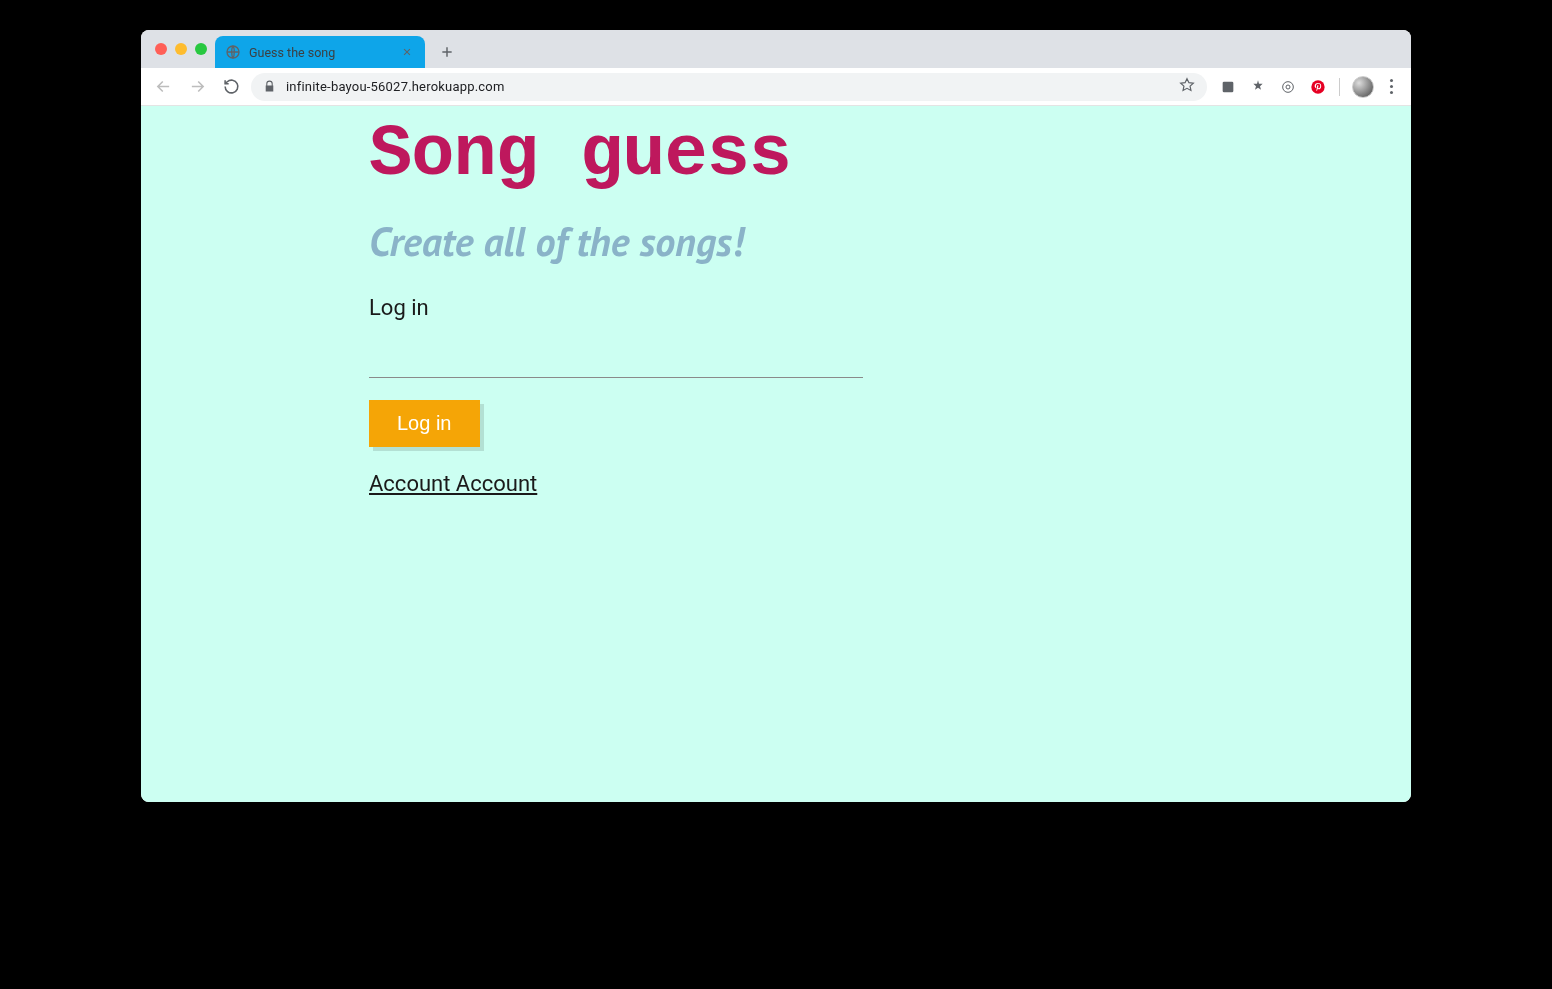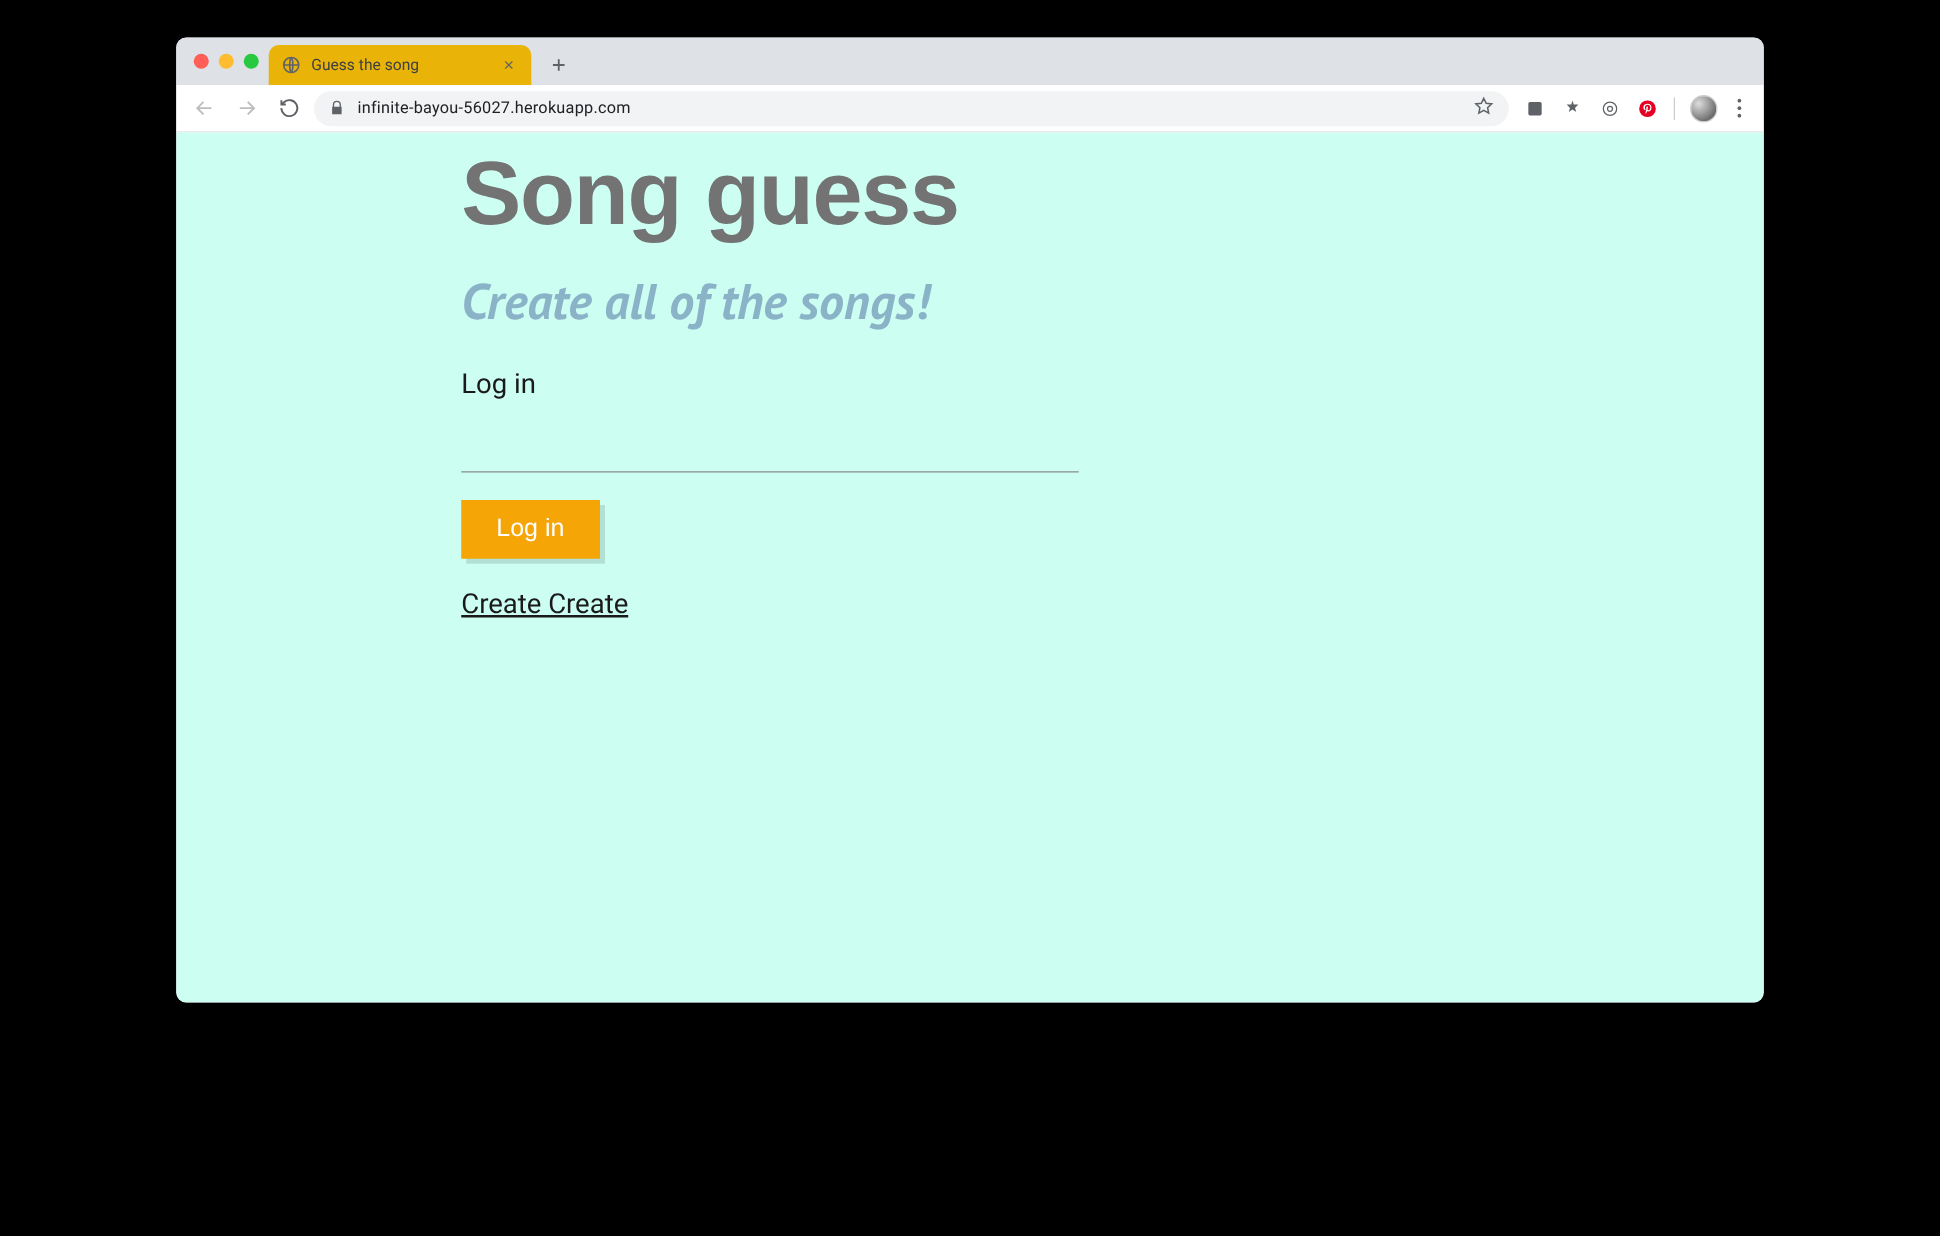--- a/index.html
+++ b/index.html
@@ -59,21 +59,21 @@
     .light.green { background: #28c840; }
 
     .tabs {
       display: flex;
       align-items: flex-end;
       margin-left: 66px;
       height: 100%;
     }
 
     .tab {
-      background: #eab308;
+      background: #0ea5e9;
       height: 32px;
       width: 210px;
       border-radius: 8px 8px 0 0;
       display: flex;
       align-items: center;
       padding: 0 10px;
       gap: 8px;
       font-size: 12.5px;
       color: #3c4043;
       position: relative;
@@ -220,24 +220,24 @@
 
     
     .page {
       flex: 1;
       background: #ccfff2;
       padding: 10px 0 0 228px;
       overflow: auto;
     }
 
     .page h1 {
-      font-family: Liberation Sans, sans-serif;
+      font-family: Liberation Mono, monospace;
       font-size: 72px;
       font-weight: 800;
-      color: #737373;
+      color: #be185d;
       letter-spacing: -1px;
       line-height: 1.1;
       margin-bottom: 20px;
     }
 
     .page h2 {
       font-family: "PT Sans", -apple-system, sans-serif;
       font-size: 40px;
       font-weight: 700;
       font-style: italic;
@@ -379,16 +379,16 @@
       </div>
     </div>
   </div>
 
   <div class="page">
     <h1>Song guess</h1>
     <h2>Create all of the songs!</h2>
     <div class="login-label">Log in</div>
     <input class="login-input" type="text" value="" style="">
     <button class="login-button">Log in</button>
-    <a href="#" class="create-link">Create Create</a>
+    <a href="#" class="create-link">Account Account</a>
   </div>
 
 </div>
 
 </body></html>

